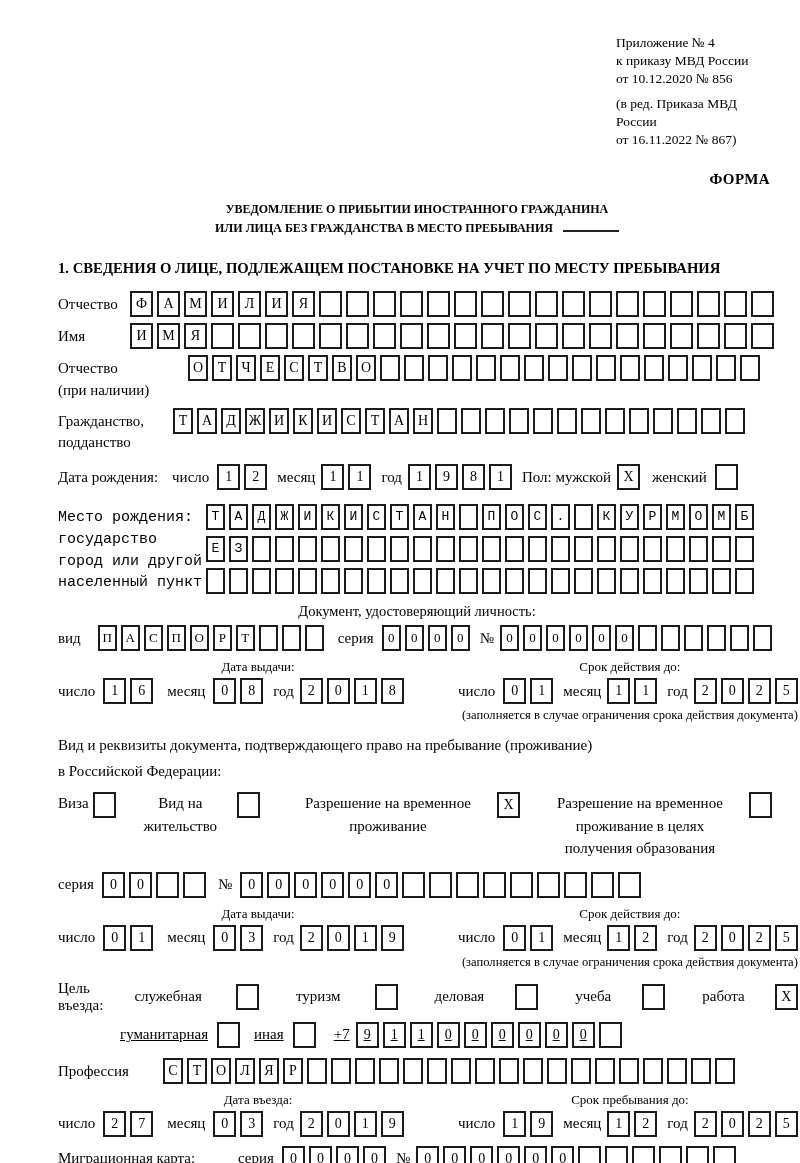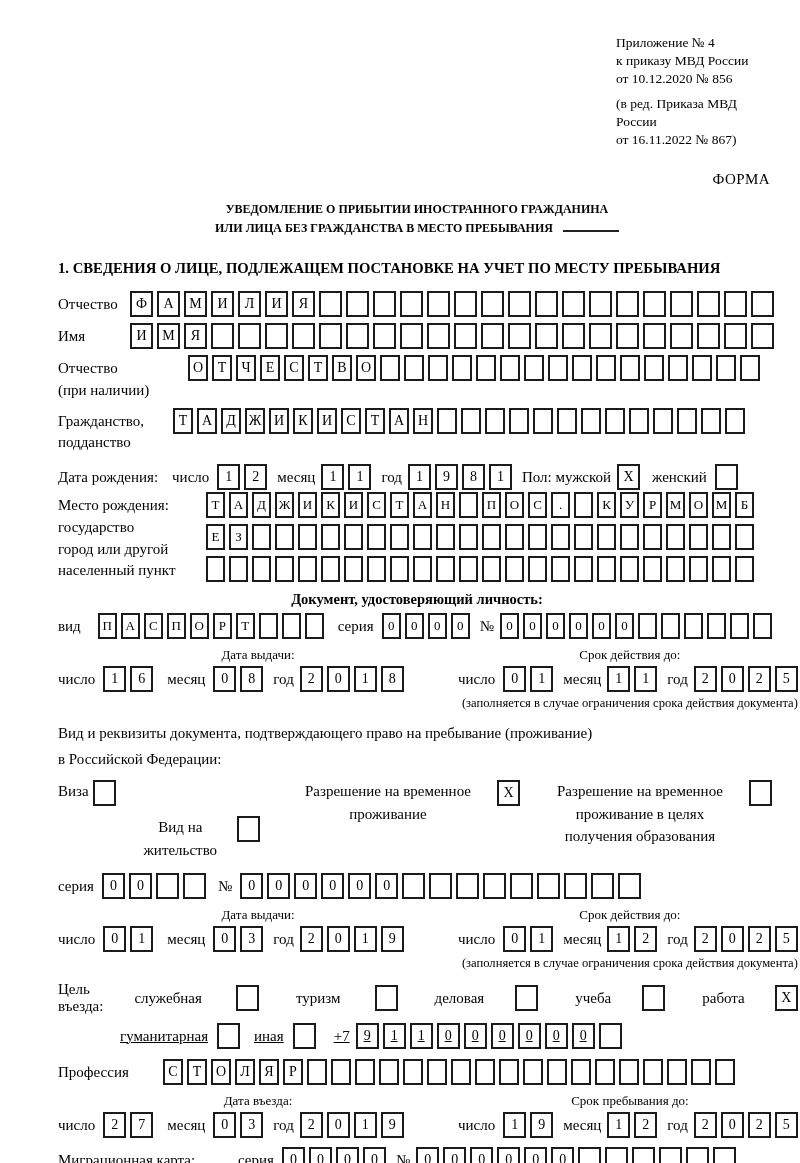--- a/index.html
+++ b/index.html
@@ -4,36 +4,36 @@
 <style>
   html,body{margin:0;padding:0;background:#fff;}
   .page{
     width:800px;min-height:1163px;box-sizing:border-box;
     padding:34px 24px 24px 58px;
     font-family:"Liberation Serif","DejaVu Serif",serif;
     color:#000;font-size:15px;position:relative;
   }
   .appendix{margin-left:558px;font-size:13.5px;line-height:1.33;}
   .appendix .rev{margin-top:7px;}
-  .forma{text-align:right;font-weight:400;margin-top:22px;padding-right:6px;font-size:15px;letter-spacing:.4px;}
+  .forma{text-align:right;font-weight:700;margin-top:22px;padding-right:6px;font-size:15px;letter-spacing:.4px;}
   .title{text-align:center;font-weight:700;font-size:12px;line-height:1.6;margin-top:12px;}
   .uline{display:inline-block;width:56px;border-bottom:2px solid #222;height:11px;margin-left:10px;}
   .sect{font-weight:700;font-size:14.7px;margin-top:22px;}
   .frow{display:flex;align-items:flex-start;margin-top:6px;}
   .flabel{flex:0 0 auto;padding-top:3px;line-height:1.45;}
   .w72{width:72px;} .w130{width:130px;} .w115{width:115px;} .w148{width:148px;} .w105{width:105px;} .w180{width:180px;}
   .cells{display:flex;flex-wrap:nowrap;}
   .cell{flex:0 0 auto;width:19px;height:22px;border:2px solid #1b1b1b;margin-right:4px;
         text-align:center;font-size:14px;line-height:22px;background:#fff;}
   .cells.md .cell{width:16px;}
   .cells.sm .cell{width:15px;font-size:13px;}
   .mb{margin-bottom:6px;}
   .inline{display:flex;align-items:center;flex-wrap:nowrap;}
   .ml6{margin-left:6px;} .ml8{margin-left:8px;} .ml10{margin-left:10px;} .ml14{margin-left:14px;} .mr6{margin-right:6px;} .mr8{margin-right:8px;}
-  .center-b{text-align:center;font-weight:700;font-size:14.5px;margin-top:9px;}
+  .center-b{text-align:center;font-weight:400;font-size:14.5px;margin-top:9px;}
   .datepair{display:flex;margin-top:8px;align-items:flex-start;}
   .dp-left{flex:0 0 400px;}
   .dp-right{flex:1;}
   .dp-head{text-align:center;font-size:13px;margin-bottom:3px;}
   .dp-row{display:flex;align-items:center;}
   .note{font-size:12.6px;margin-top:4px;text-align:center;}
   .opts{display:flex;align-items:flex-start;margin-top:8px;}
   .opt{display:flex;align-items:flex-start;}
   .opt-label{white-space:pre-line;text-align:center;line-height:1.5;}
   .chk{margin-left:9px;margin-top:0;}
@@ -212,21 +212,21 @@
     <span class="ml6 mr6">Пол: мужской</span>
     <span class="cells">
         <span class="cell">X</span>
       </span>
     <span class="ml8 mr8">женский</span>
     <span class="cells">
         <span class="cell"></span>
       </span>
   </div>
 
-  <div class="frow" style="margin-top:2px;">
+  <div class="frow" style="margin-top:14px;font-family:Liberation Mono, monospace;">
     <span class="flabel w148">
       <span style="display:block">Место рождения:</span>
       <span style="display:block">государство</span>
       <span style="display:block">город или другой</span>
       <span style="display:block">населенный пункт</span>
     </span>
     <span>
       <span class="cells sm mb">
           <span class="cell">Т</span>
           <span class="cell">А</span>
@@ -401,21 +401,21 @@
     <div>в Российской Федерации:</div>
   </div>
 
   <div class="opts">
     <span class="opt">
       <span class="opt-label">Виза</span>
       <span class="cells chk" style="margin-left:4px;">
           <span class="cell"></span>
         </span>
     </span>
-    <span class="opt" style="margin-left:22px;margin-top:36px;">
+    <span class="opt" style="margin-left:22px;">
       <span class="opt-label">Вид на жительство</span>
       <span class="cells chk" style="margin-left:18px;">
           <span class="cell"></span>
         </span>
     </span>
     <span class="opt" style="margin-left:24px;">
       <span class="opt-label" style="width:200px;">Разрешение на временное
 проживание</span>
       <span class="cells chk">
           <span class="cell">X</span>

